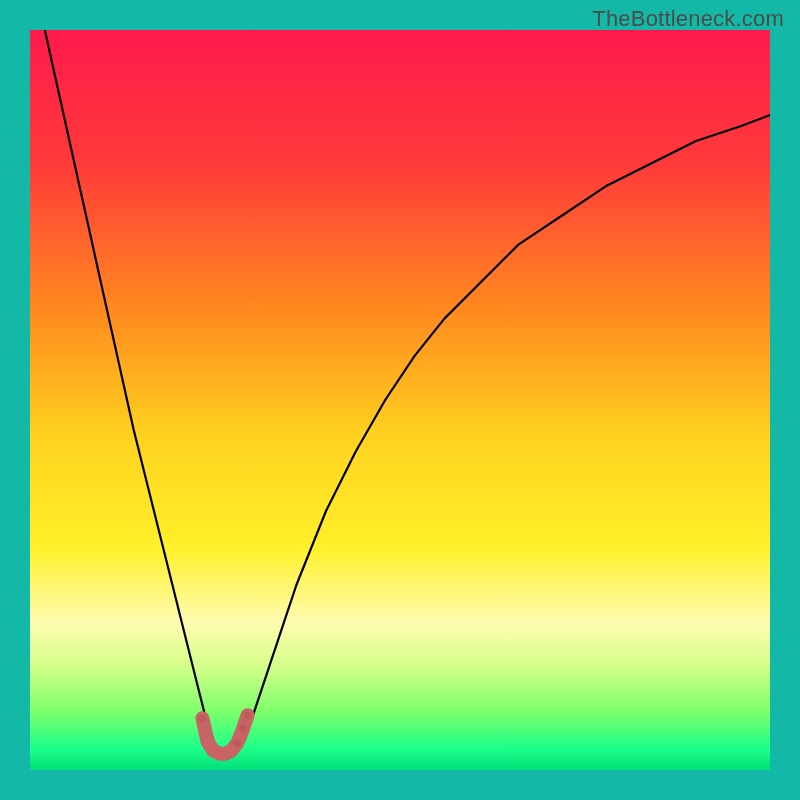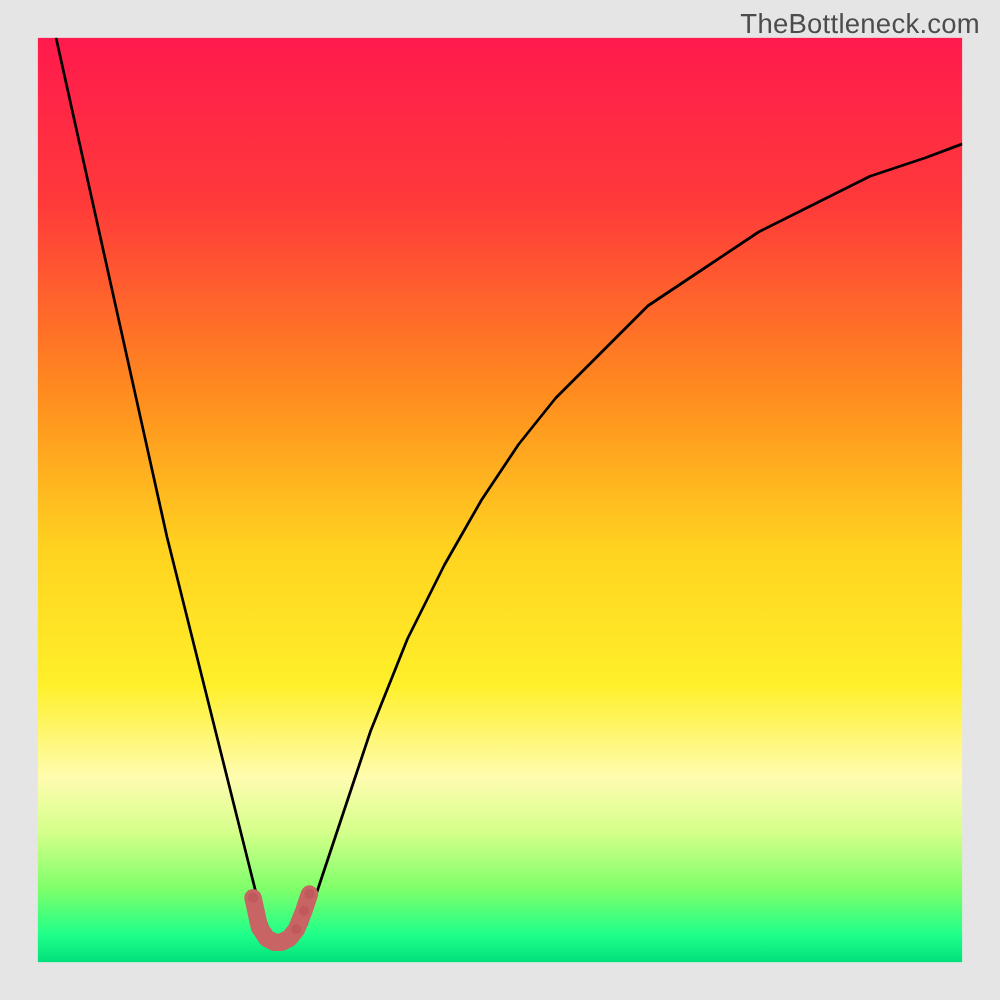--- a/index.html
+++ b/index.html
@@ -8,21 +8,21 @@
     width: 800px;
     height: 800px;
     background: #000;
     overflow: hidden;
     font-family: Arial, Helvetica, sans-serif;
   }
   .frame {
     position: absolute;
     top: 0; left: 0;
     width: 800px; height: 800px;
-    background: #e5e5e5;
+    background: #14b8a6;
   }
   .plot-area {
     position: absolute;
     top: 30px;
     left: 30px;
     width: 740px;
     height: 740px;
     overflow: hidden;
   }
   .watermark {

